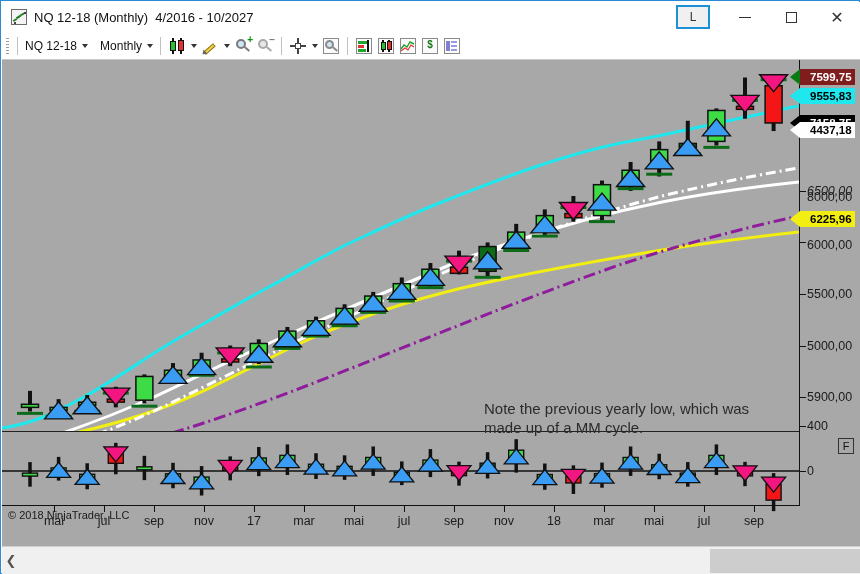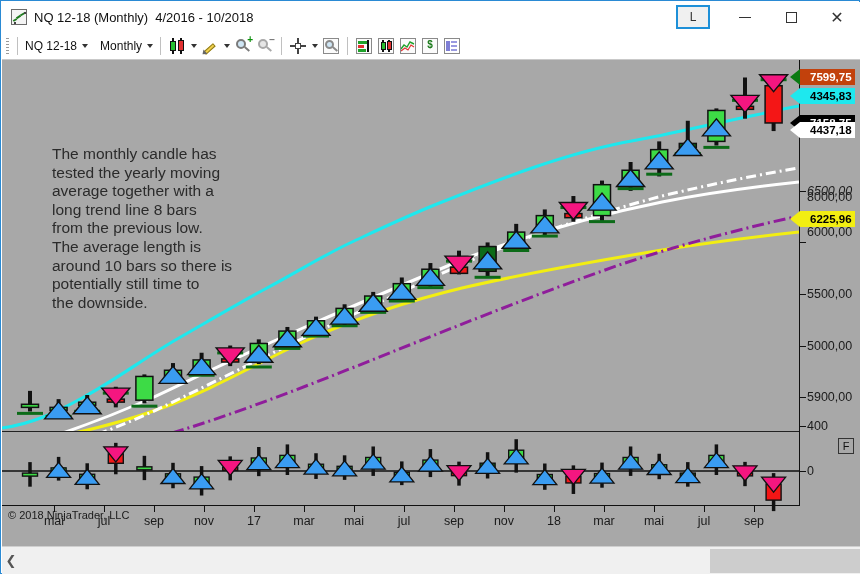--- a/index.html
+++ b/index.html
@@ -150,21 +150,21 @@
 
   <div class="titlebar">
     <div class="tb-icon">
       <span class="ln l1"></span>
         <span class="ln l2"></span>
         <span class="ln l3"></span>
       <span class="dot" style="left:2px;top:12px;"></span>
       <span class="dot" style="left:12px;top:2px;"></span>
     </div>
     <div class="tb-title">
-      <span>NQ 12-18 (Monthly)</span><span class="sp"></span><span>4/2016 - 10/2018</span>
+      <span>NQ 12-18 (Monthly)</span><span class="sp"></span><span>4/2016 - 10/2027</span>
     </div>
     <div class="wbtns">
       <div class="lbtn">L</div>
       <div class="wb">
           <span class="glyph-min"></span>
         </div>
       <div class="wb">
           <span class="glyph-max"></span>
         </div>
       <div class="wb">
@@ -519,52 +519,45 @@
           <line x1="771.6" y1="413.104" x2="771.6" y2="451.12" stroke="#111" stroke-width="3.5"></line>
           <rect x="764.1" y="424.104" width="15" height="16.01600000000002" fill="#f41616" stroke="#111" stroke-width="1.4"></rect>
           <polygon points="759.6,417.104 783.6,417.104 771.6,432.104" fill="#f41680" stroke="#111" stroke-width="1.3"></polygon>
         </g>
     </svg>
 
     <div class="panel-div"></div>
     <div class="axis-x-line"></div>
     <div class="yaxis-line"></div>
 
-    <div class="annot" id="annot1">The monthly candle has
-tested the yearly moving
-average together with a
-long trend line 8 bars
-from the previous low.
-The average length is
-around 10 bars so there is
-potentially still time to
-the downside.</div>
+    <div class="annot" id="annot2">Note the previous yearly low, which was
+made up of a MM cycle.</div>
     <div class="copyright">© 2018 NinjaTrader, LLC</div>
 
     <div class="price-axis">
       <div id="price-ticks">
           <div class="ptick" style="top: 130.873px;"></div>
           <div class="plab" style="top: 130.873px; font-style: italic;">6500,00</div>
           <div class="ptick" style="top: 182.423px;"></div>
-          <div class="plab" style="top: 172px;">6000,00</div>
+          <div class="plab" style="top: 185px;">6000,00</div>
           <div class="ptick" style="top: 233.972px;"></div>
           <div class="plab" style="top: 233.972px;">5500,00</div>
           <div class="ptick" style="top: 285.521px;"></div>
           <div class="plab" style="top: 285.521px;">5000,00</div>
           <div class="ptick" style="top: 337.07px;"></div>
           <div class="plab" style="top: 337.07px;">5900,00</div>
         </div>
       <div id="price-tags">
-          <div class="ptag" style="top: 17.4906px; background: #c2410c; color: rgb(255, 255, 255);">
+          <div class="ptag" style="top: 17.4906px; background: #7f1d1d; color: rgb(255, 255, 255);">
             <span class="arrowhead" style="border-right: 10px solid rgb(10, 122, 18); left: -10px;"></span>
             <span>7599,75</span>
           </div>
           <div class="ptag" style="top: 36.4803px; background: rgb(30, 232, 238); color: rgb(0, 0, 0);">
             <span class="arrowhead" style="border-right: 10px solid rgb(30, 232, 238); left: -10px;"></span>
-            <span>4345,83</span>
+            <span>9555,83</span>
           </div>
           <div class="ptag" style="top: 62.957px; background: rgb(0, 0, 0); color: rgb(255, 255, 255);">
             <span class="arrowhead" style="border-right: 10px solid rgb(0, 0, 0); left: -10px;"></span>
             <span>7158,75</span>
           </div>
           <div class="ptag" style="top: 70.1987px; background: rgb(255, 255, 255); color: rgb(0, 0, 0);">
             <span class="arrowhead" style="border-right: 10px solid rgb(255, 255, 255); left: -10px;"></span>
             <span>4437,18</span>
           </div>
           <div class="ptag" style="top: 159.126px; background: rgb(242, 238, 18); color: rgb(0, 0, 0);">

